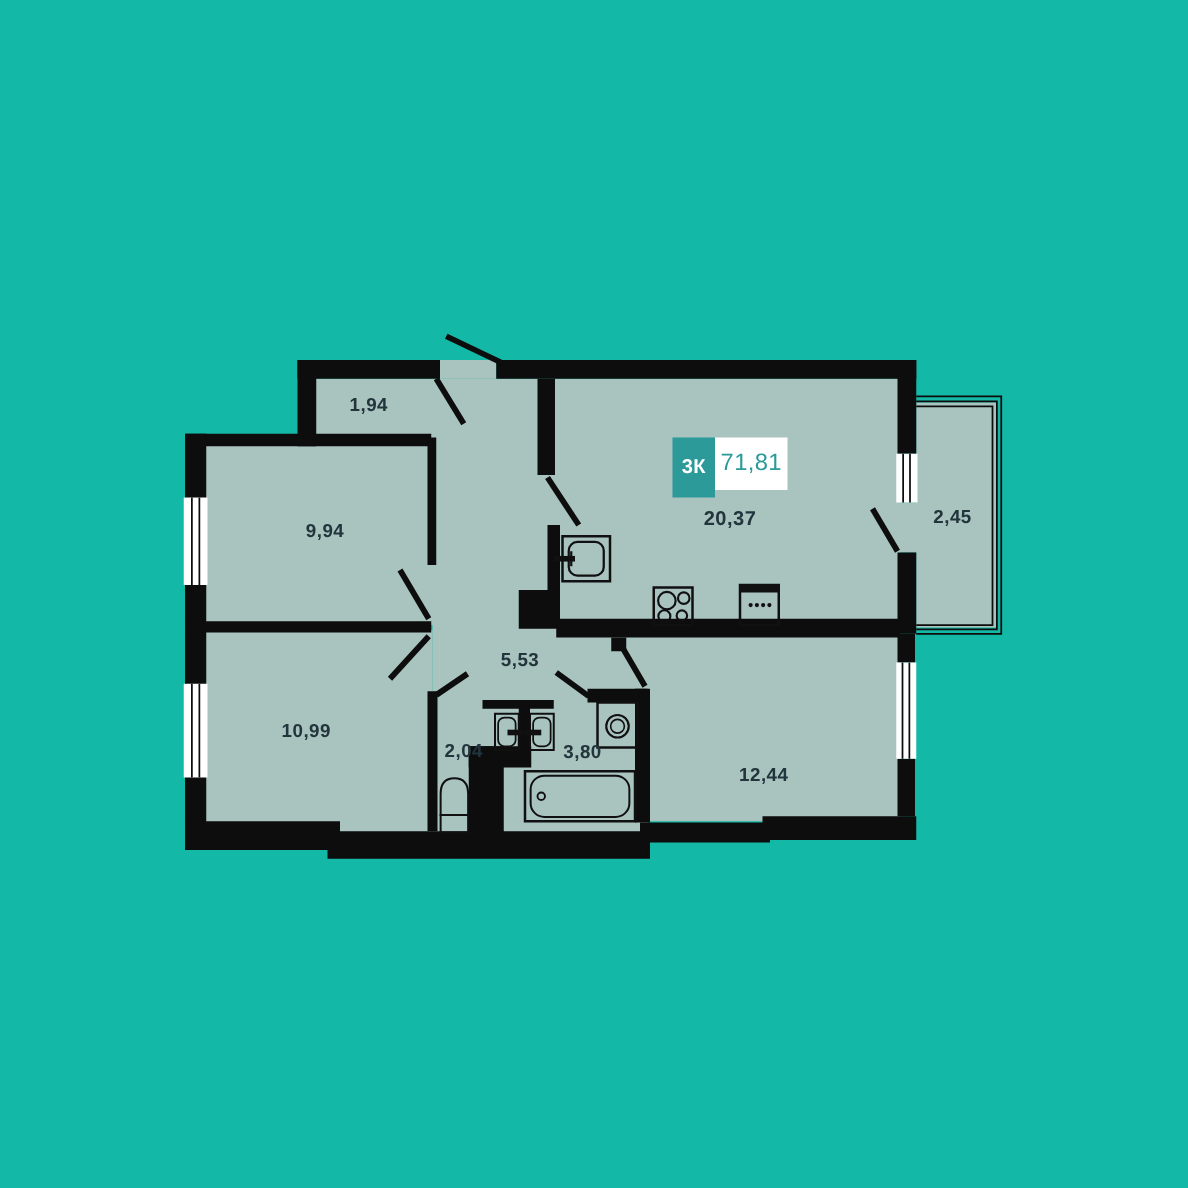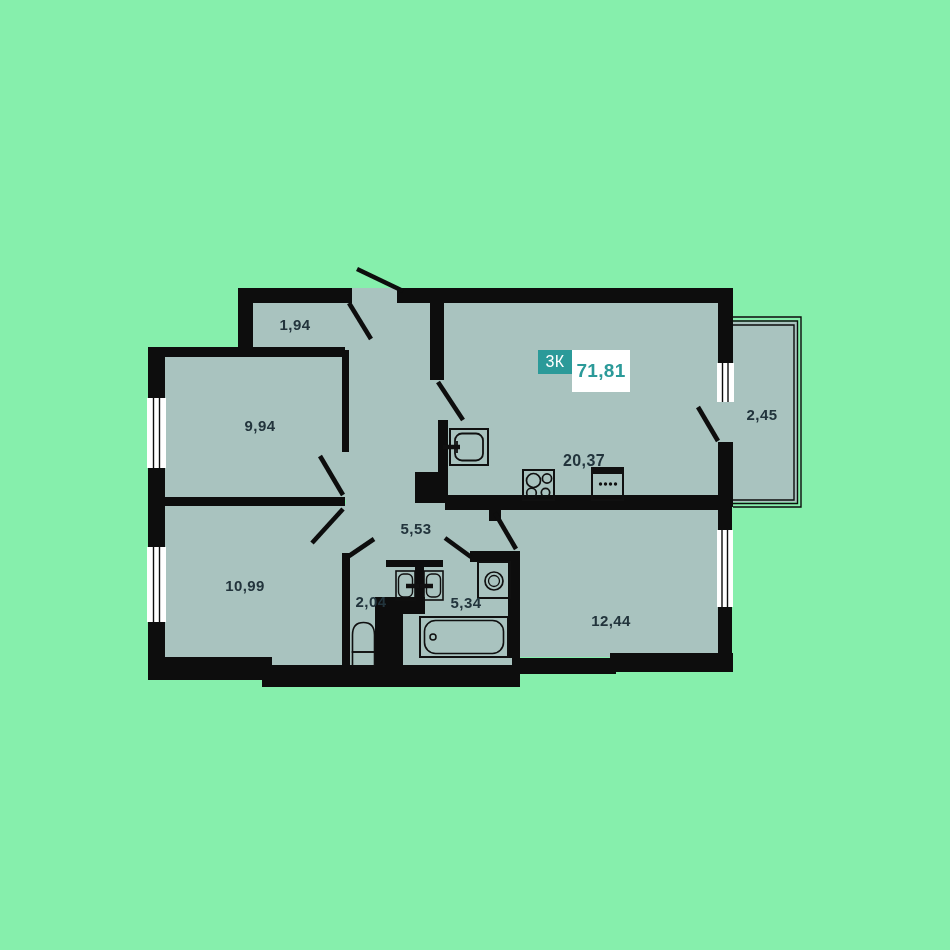--- a/index.html
+++ b/index.html
@@ -3,39 +3,39 @@
 <meta charset="utf-8">
 <style>
   :root{
     --accent:#2b9a99;
     --floor:#a9c3bf;
     --wall:#0d0d0d;
     --label:#22343c;
   }
   html,body{margin:0;padding:0;background:#ffffff;}
   #canvas{
-    position:relative;width:950px;height:950px;background:#86efac;overflow:hidden;
+    position:relative;width:950px;height:950px;background:#14b8a6;overflow:hidden;
     font-family:"Liberation Sans","DejaVu Sans",sans-serif;
   }
   #plan-svg{position:absolute;left:0;top:0;}
   .room-label{
     position:absolute;transform:translate(-50%,-50%);
     color:var(--label);font-size:15px;font-weight:600;letter-spacing:.4px;white-space:nowrap;
   }
-  .room-label.big{font-size:16px;margin-top:45px;}
+  .room-label.big{font-size:16px;}
   #badge{position:absolute;left:538px;top:350px;display:flex;}
   #badge .type{
-    width:34px;height:24px;background:var(--accent);color:#ffffff;
+    width:34px;height:48px;background:var(--accent);color:#ffffff;
     display:flex;align-items:center;justify-content:center;
-    font-size:16px;font-weight:400;letter-spacing:.3px;
+    font-size:16px;font-weight:700;letter-spacing:.3px;
   }
   #badge .area{
     width:58px;height:42px;background:#ffffff;color:var(--accent);
     display:flex;align-items:center;justify-content:center;
-    font-size:19px;font-weight:700;letter-spacing:.3px;
+    font-size:19px;font-weight:400;letter-spacing:.3px;
   }
 </style>
 </head>
 <body>
 
 <div id="canvas">
 
   <svg id="plan-svg" width="950" height="950" viewBox="0 0 950 950">
 
     <g style="fill:var(--floor)">
@@ -178,21 +178,21 @@
     </g>
   </svg>
 
   <div class="room-label" style="left:295px;top:324px;">1,94</div>
   <div class="room-label" style="left:248px;top:425px;margin-left:12px;">9,94</div>
   <div class="room-label big" style="left:584px;top:416px;">20,37</div>
   <div class="room-label" style="left:762px;top:414px;">2,45</div>
   <div class="room-label" style="left:416px;top:528px;">5,53</div>
   <div class="room-label" style="left:245px;top:585px;">10,99</div>
   <div class="room-label" style="left:371px;top:601px;">2,04</div>
-  <div class="room-label" style="left:466px;top:602px;">5,34</div>
+  <div class="room-label" style="left:466px;top:602px;">3,80</div>
   <div class="room-label" style="left:611px;top:620px;">12,44</div>
 
   <div id="badge">
     <div class="type">3К</div>
     <div class="area">71,81</div>
   </div>
 
 </div>
 
 </body></html>

